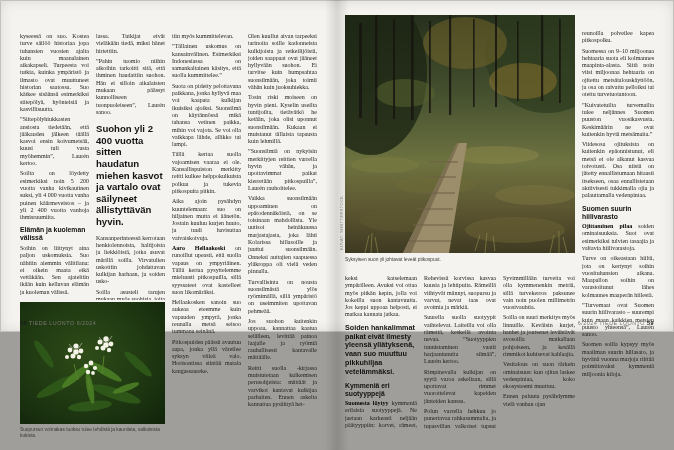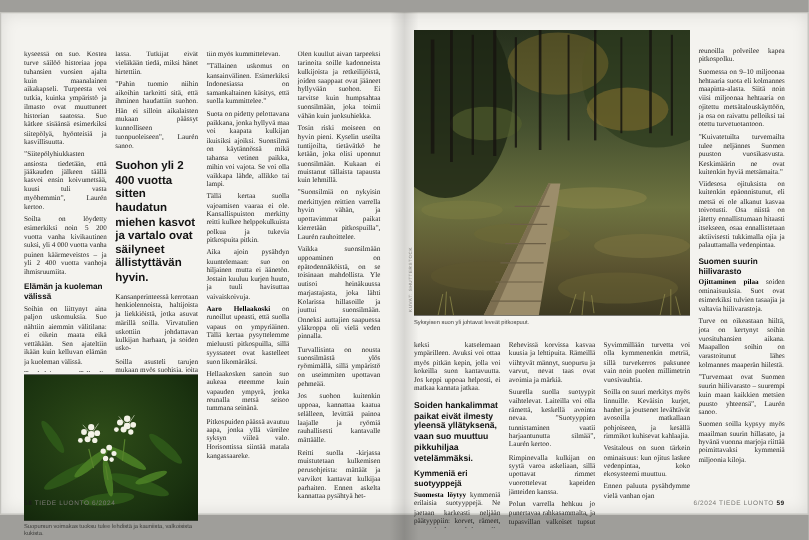--- a/index.html
+++ b/index.html
@@ -2,24 +2,23 @@
 <html lang="fi"><head>
 <meta charset="utf-8">
 <style>
   html,body{margin:0;padding:0}
   body{
     width:674px;height:450px;position:relative;overflow:hidden;
     background:#9f9e9a;
     font-family:"Liberation Serif", serif;
   }
   .spread{
-    position:absolute;left:0;top:0;width:674px;height:419px;
+    position:absolute;left:0;top:0;width:674px;height:332px;
     background:#f4f3ef;
     box-shadow:inset 0 0 0 1px #c2c1bc, inset 0 0 14px rgba(0,0,0,.12);
-    margin-top:10px;
   }
   .gutter{
     position:absolute;left:325px;top:0;width:24px;height:450px;
     background:linear-gradient(90deg, rgba(0,0,0,0) 0%, rgba(0,0,0,.12) 50%, rgba(0,0,0,0) 100%);
   }
   .col{position:absolute;overflow:hidden}
   .col p{
     font-size:6px;line-height:7.3px;text-align:justify;
     color:#1e1e1c;margin:0 0 3px 0;
   }

